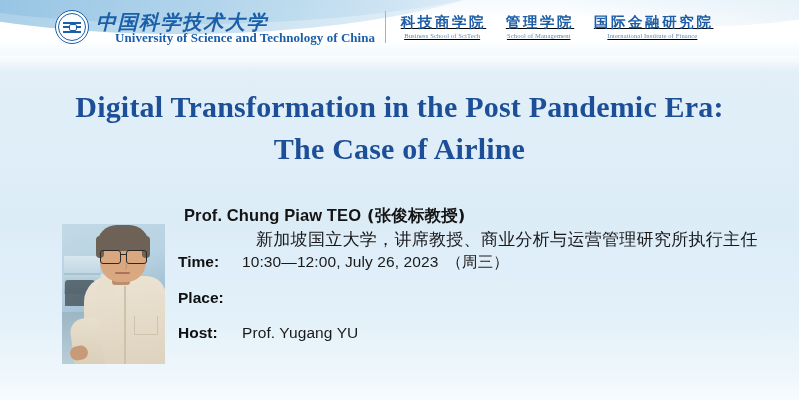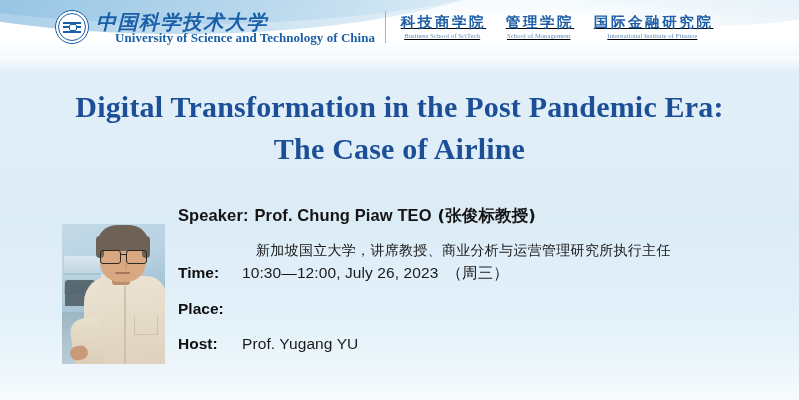--- a/index.html
+++ b/index.html
@@ -320,23 +320,23 @@
     font-size: 16.5px;
     font-weight: bold;
     color: #141414;
     letter-spacing: .1px;
     line-height: 22px;
   }
   .speaker-cjk { font-family: "DejaVu Sans", sans-serif; font-weight: bold; }
 
   .affil {
     margin-left: 78px;
-    margin-top: 12px;
+    margin-top: 1px;
     font-family: "DejaVu Sans", sans-serif;
-    font-size: 14px;
+    font-size: 17px;
     color: #181818;
     letter-spacing: .3px;
     line-height: 22px;
   }
 
   .detail { margin-top: 12px; line-height: 23px; }
   .detail .lbl {
     font-size: 15.5px;
     font-weight: bold;
     color: #101010;
@@ -427,21 +427,20 @@
     <div class="ph-glasses">
       <div class="lens l"></div>
       <div class="lens r"></div>
       <div class="brg"></div>
     </div>
   </div>
 
   <div class="info">
 
     <div class="speaker-line row">
-      <span>Speaker:</span>
       <span style="width:6px"></span>
       <span>Prof. Chung Piaw TEO</span>
       <span style="width:6px"></span>
       <span class="speaker-cjk">(张俊标教授)</span>
     </div>
 
     <div class="affil">新加坡国立大学，讲席教授、商业分析与运营管理研究所执行主任</div>
 
     <div class="detail row gap">
       <span class="lbl">Time:</span>

